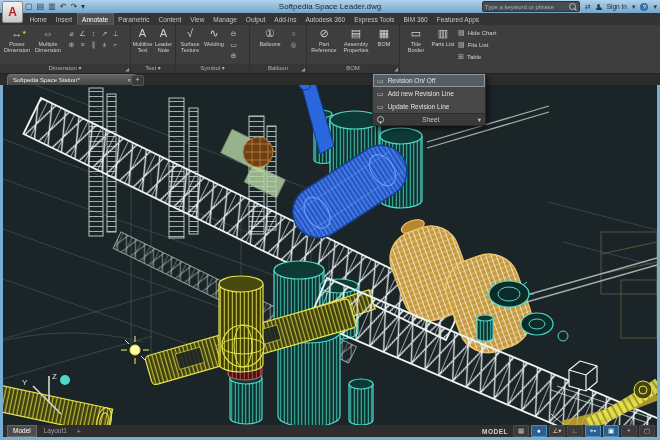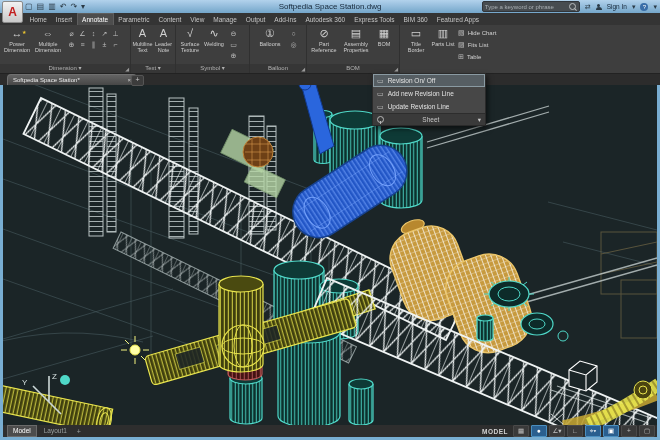--- a/index.html
+++ b/index.html
@@ -115,21 +115,21 @@
 
 <div id="titlebar">
   <div id="qat">
     <span class="qi">▢</span>
     <span class="qi">▤</span>
     <span class="qi">▥</span>
     <span class="qi">↶</span>
     <span class="qi">↷</span>
     <span class="qi">▾</span>
   </div>
-  <div id="win-title">Softpedia Space Station.dwg</div>
+  <div id="win-title">Softpedia Space Leader.dwg</div>
   <div id="tb-right">
     <div id="searchbox">
       <input placeholder="Type a keyword or phrase" style="">
       <span class="mag"></span>
     </div>
     <span class="tb-glyph">⇄</span>
     <span class="person"></span>
     <span class="tb-txt">Sign In</span>
     <span class="tb-glyph">▾</span>
     <span class="helpc">?</span>

